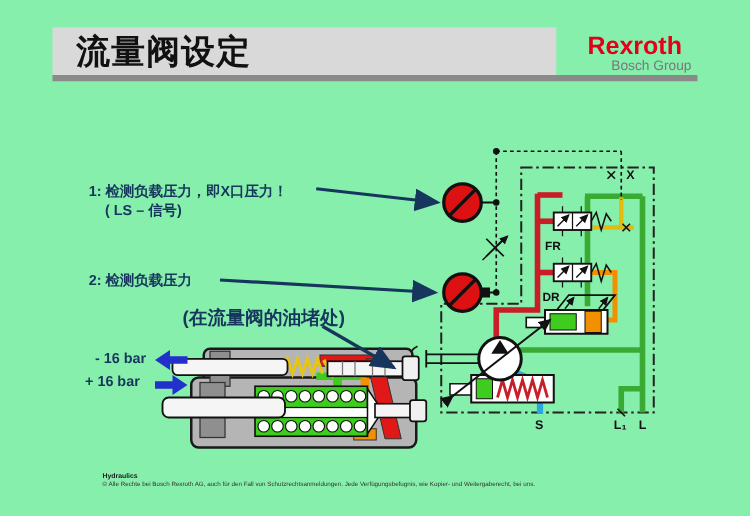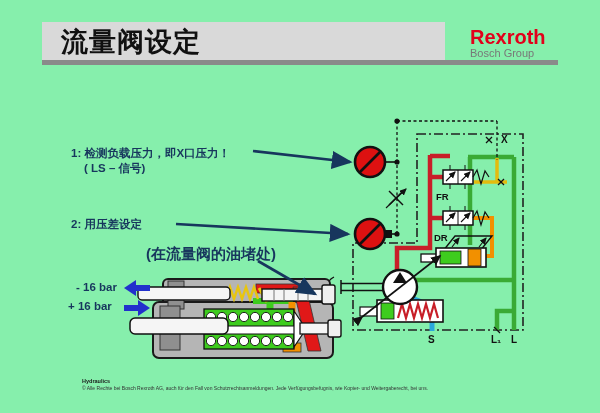--- a/index.html
+++ b/index.html
@@ -5,21 +5,21 @@
   html,body{margin:0;padding:0;background:#fff;}
   .slide{position:relative;width:600px;height:413px;background:#86efac;overflow:hidden;
          font-family:"Liberation Sans","DejaVu Sans",sans-serif;}
   
   .title-bar{position:absolute;left:42px;top:22px;width:403px;height:38px;background:#d9d9d9;}
   .title-text{position:absolute;left:61px;top:24px;font-family:"DejaVu Serif","Liberation Serif",serif;
               font-weight:bold;font-size:27px;line-height:36px;color:#111;letter-spacing:1px;}
   .title-rule{position:absolute;left:42px;top:60px;width:516px;height:5px;background:#8a8a8a;}
   .brand{position:absolute;left:470px;top:27px;width:120px;text-align:left;}
   .brand-main{color:#e2001a;font-weight:bold;font-size:20px;line-height:20px;letter-spacing:0px;}
-  .brand-sub{color:#787878;font-size:11px;line-height:13px;}
+  .brand-sub{color:#787878;font-size:11px;line-height:13px;margin-left:19px;}
   
   .navy{position:absolute;color:#17365d;font-weight:bold;font-size:11.5px;white-space:nowrap;}
   .t-heading{left:64px;top:99px;}
   .t-step1a{left:71px;top:146px;}
   .t-step1b{left:84px;top:161px;}
   .t-step2{left:71px;top:217px;}
   .t-note{left:146px;top:245px;font-size:15px;}
   .t-minus{left:76px;top:281px;}
   .t-plus{left:68px;top:300px;}
   
@@ -37,21 +37,21 @@
   <div class="title-bar"></div>
   <div class="title-text">流量阀设定</div>
   <div class="title-rule"></div>
   <div class="brand">
     <div class="brand-main">Rexroth</div>
     <div class="brand-sub">Bosch Group</div>
   </div>
 
   <div class="navy t-step1a">1: 检测负载压力，即X口压力！</div>
   <div class="navy t-step1b">( LS – 信号)</div>
-  <div class="navy t-step2">2: 用压差设定</div>
+  <div class="navy t-step2">2: 检测负载压力</div>
   <div class="navy t-note">(在流量阀的油堵处)</div>
   <div class="navy t-minus">- 16 bar</div>
   <div class="navy t-plus">+ 16 bar</div>
 
   <svg width="600" height="413" viewBox="0 0 600 413">
     <defs>
       <marker id="mNavy" markerWidth="9" markerHeight="8" refX="7" refY="3.5" orient="auto">
         <path d="M0,0 L8,3.5 L0,7 Z" fill="#17365d"></path>
       </marker>
       <marker id="mBlk" markerWidth="8" markerHeight="7" refX="5.5" refY="3" orient="auto">

